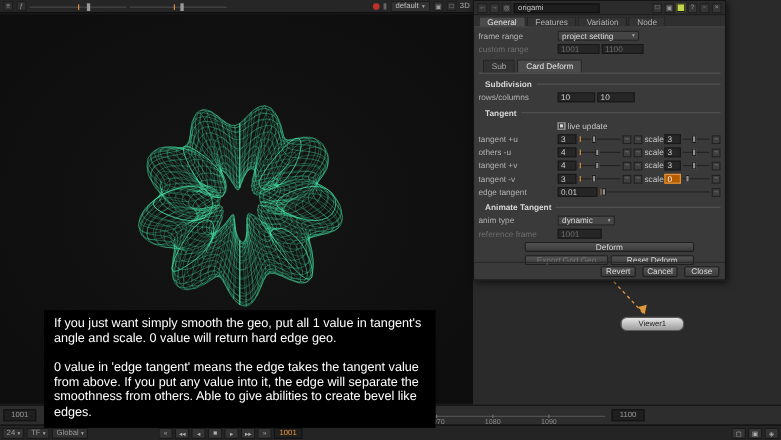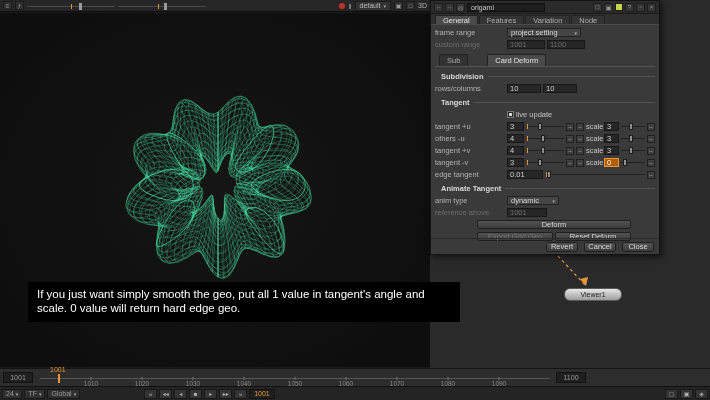--- a/index.html
+++ b/index.html
@@ -19,21 +19,21 @@
   .tb-slider .notch { position:absolute; top:2px; width:1px; height:5px; background:#e8983a; }
   .rec-dot { width:6px; height:6px; border-radius:50%; background:#c03229; }
   .tb-drop { background:#333; border:1px solid #1c1c1c; height:10px; padding:0 4px;
     display:flex; align-items:center; gap:3px; color:#bdbdbd; }
 
   
   #viewer { left:0; top:13px; width:430px; height:354px;
     background:radial-gradient(ellipse at 50% 50%, #151515 0%, #0e0e0e 85%); }
 
   
-  #caption { left:28px; top:282px; width:432px; background:#000; color:#fff;
+  #caption { left:40px; top:282px; width:356px; background:#000; color:#fff;
     font-size:11.5px; line-height:13.5px; padding:6px 9px 7px 9px; z-index:30; }
   #caption p + p { margin-top:13px; }
 
   
   #nodegraph { left:430px; top:0; width:280px; height:368px; background:#2a2a2a; }
   #dag-node { position:absolute; left:134px; top:288px; width:58px; height:13px;
     background:linear-gradient(#e6e6e6,#9d9d9d); border:1px solid #5a5a5a; border-radius:6px;
     display:flex; align-items:center; justify-content:center;
     font-size:7px; color:#1e1e1e; z-index:5; }
 
@@ -59,21 +59,21 @@
   .plabel { width:70px; text-align:left; color:#b2b2b2; flex:none; }
   .plabel.dim, .dim { color:#6d6d6d; }
   .field { background:#262626; border:1px solid #181818; height:9px; padding:0 2px;
     display:flex; align-items:center; color:#cfcfcf; }
   .field.dim { color:#6d6d6d; }
   .field.hl { background:#b35c00; color:#fff; border-color:#e8983a; }
   .drop { background:#454545; border:1px solid #222; height:9px; padding:0 3px;
     display:flex; align-items:center; justify-content:space-between; gap:4px; color:#d6d6d6; }
   .caret { font-size:5px; color:#aaa; }
 
-  .subtabs { display:flex; gap:19px; margin:5px 4px 0 8px; }
+  .subtabs { display:flex; gap:2px; margin:5px 4px 0 8px; }
   .subtab { padding:1px 7px; background:#323232; border:1px solid #222; border-bottom:none;
     border-radius:2px 2px 0 0; color:#aaa; }
   .subtab.active { background:#4b4b4b; color:#e4e4e4; }
   .subtab-rule { margin:0 4px; border-bottom:1px solid #555; }
 
   .group { display:flex; align-items:center; gap:4px; margin:5px 4px 0 10px;justify-content:flex-end; }
   .group .gl { font-weight:bold; color:#d8d8d8; }
   .group .rule { flex:1; height:1px; background:#555; }
 
   .checkbox { width:7px; height:7px; border:1px solid #777; background:#262626; flex:none; }
@@ -284,20 +284,21 @@
       <path d="M290.6,148.6L289.8,151.5L287.2,155.2L283.2,159.5L277.9,164.1L271.7,168.6L265.1,172.5L258.5,175.2L252.3,176.4L247.0,175.8L242.9,173.4L240.4,169.6L239.5,164.7L240.4,159.4L242.9,154.3L247.0,149.9L252.3,146.4L258.5,144.1L265.1,142.8L271.7,142.4L277.9,142.6L283.2,143.4L287.2,144.6L289.8,146.3L290.6,148.6" fill="none" stroke="#46e6a6" stroke-width="0.5" stroke-opacity="0.5"></path>
       <path d="M288.1,152.8L287.3,156.2L284.7,160.4L280.5,165.2L275.1,170.0L268.8,174.3L262.1,177.6L255.3,179.5L249.0,179.5L243.6,177.9L239.5,174.7L236.9,170.5L236.0,165.7L236.9,161.0L239.5,156.8L243.6,153.3L249.0,150.8L255.3,149.0L262.1,147.9L268.8,147.4L275.1,147.3L280.5,147.7L284.7,148.6L287.3,150.3L288.1,152.8" fill="none" stroke="#46e6a6" stroke-width="0.5" stroke-opacity="0.5"></path>
       <path d="M288.6,156.5L287.7,160.6L285.1,165.4L280.9,170.4L275.4,175.0L269.0,178.8L262.2,181.1L255.3,181.8L248.9,180.8L243.4,178.3L239.2,174.7L236.6,170.5L235.7,166.3L236.6,162.4L239.2,159.0L243.4,156.3L248.9,154.2L255.3,152.6L262.2,151.4L269.0,150.6L275.4,150.2L280.9,150.4L285.1,151.4L287.7,153.4L288.6,156.5" fill="none" stroke="#46e6a6" stroke-width="0.5" stroke-opacity="0.5"></path>
       <path d="M292.5,160.6L291.6,165.3L288.9,170.4L284.7,175.3L279.1,179.4L272.7,182.1L265.7,183.3L258.8,182.9L252.3,181.0L246.8,178.0L242.5,174.4L239.9,170.7L239.0,167.1L239.9,164.0L242.5,161.2L246.8,158.9L252.3,156.9L258.8,155.1L265.7,153.6L272.7,152.5L279.1,152.0L284.7,152.4L288.9,153.9L291.6,156.7L292.5,160.6" fill="none" stroke="#46e6a6" stroke-width="0.5" stroke-opacity="0.5"></path>
       <path d="M298.7,165.7L297.8,170.8L295.1,175.8L290.8,180.1L285.3,183.3L278.8,184.9L271.8,185.0L264.8,183.7L258.3,181.3L252.7,178.3L248.4,175.1L245.8,171.9L244.8,169.0L245.8,166.3L248.4,163.8L252.7,161.5L258.3,159.2L264.8,157.0L271.8,155.3L278.8,154.1L285.3,153.9L290.8,155.0L295.1,157.4L297.8,161.0L298.7,165.7" fill="none" stroke="#46e6a6" stroke-width="0.5" stroke-opacity="0.5"></path>
     </svg>
 </div>
 
 <div class="abs" id="caption">
   <p>If you just want simply smooth the geo, put all 1 value in tangent's angle and scale. 0 value will return hard edge geo.</p>
+  <p>0 value in 'edge tangent' means the edge takes the tangent value from above. If you put any value into it, the edge will separate the smoothness from others. Able to give abilities to create bevel like edges.</p>
 </div>
 
 <div class="abs" id="panel">
 
   <div id="panel-header">
     <div class="hd-icon">←</div>
     <div class="hd-icon">→</div>
     <div class="hd-icon">◎</div>
     <div id="node-name-field">origami</div>
     <div style="flex:1"></div>
@@ -445,21 +446,21 @@
     <div class="rule"></div>
   </div>
   <div class="prow">
     <span class="plabel">anim type</span>
     <div class="drop" style="width:52px">
       <span>dynamic</span>
       <span class="caret">▾</span>
     </div>
   </div>
   <div class="prow">
-    <span class="plabel dim">reference above</span>
+    <span class="plabel dim">reference frame</span>
     <div class="field dim" style="width:40px">1001</div>
   </div>
 
   <div class="prow">
     <span style="width:40px;flex:none"></span>
     <div class="pbtn" style="flex:1;margin-right:24px">Deform</div>
   </div>
   <div class="prow">
     <span style="width:40px;flex:none"></span>
     <div class="pbtn dim" style="width:76px">Export Grid Geo</div>

